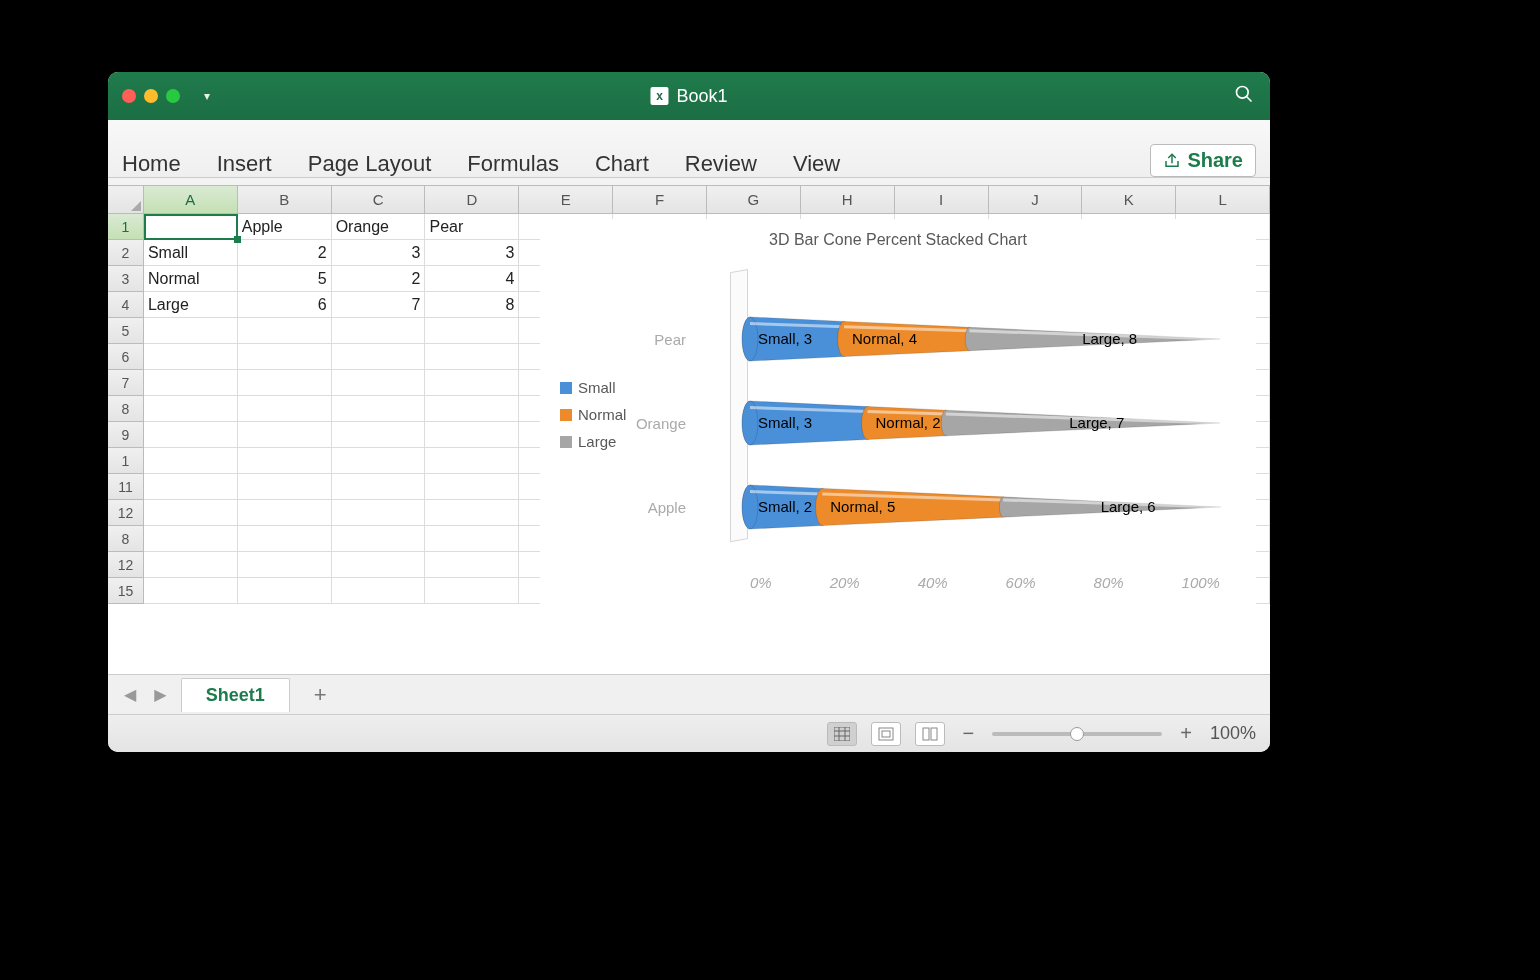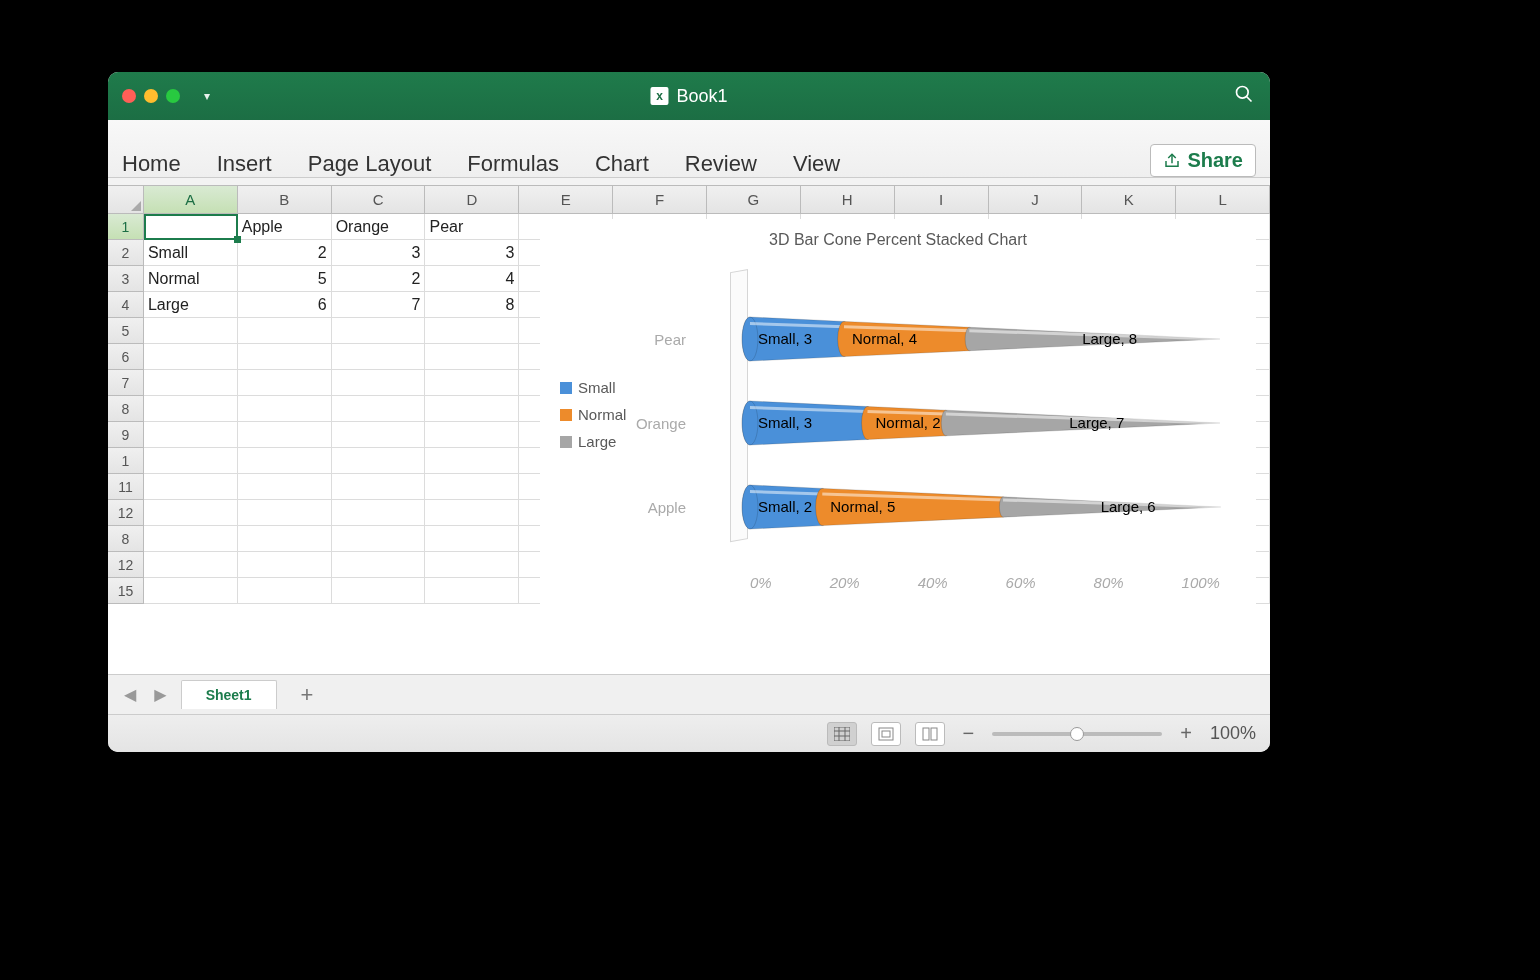--- a/index.html
+++ b/index.html
@@ -36,21 +36,21 @@
   .chart-title { text-align:center; font-size:16px; color:#595959; margin-top:12px; }
   .legend { position:absolute; left:20px; top:160px; font-size:15px; color:#595959; }
   .legend-item { display:flex; align-items:center; gap:6px; margin-bottom:10px; }
   .swatch { width:12px; height:12px; }
   .plot { position:absolute; left:170px; top:50px; width:530px; height:300px; }
   .back-wall { position:absolute; left:20px; top:0; width:18px; height:270px; border:1px solid #bbb; background:#fafafa; transform:skewY(-10deg); transform-origin:right; opacity:0.6; }
   .axis-cat { position:absolute; right:100%; font-size:15px; color:#aaa; transform:translateY(-50%); padding-right:24px; white-space:nowrap; }
   .x-ticks { position:absolute; left:40px; bottom:-22px; width:470px; display:flex; justify-content:space-between; font-size:15px; color:#aaa; font-style:italic; }
   .sheet-tabs { height:40px; background:#f0f0f0; border-top:1px solid #ccc; display:flex; align-items:center; padding:0 12px; gap:10px; }
   .nav-arrow { color:#999; font-size:16px; padding:0 4px; }
-  .tab-item { background:#fff; border:1px solid #ccc; border-bottom:none; padding:6px 24px; font-size:14px; color:#1c7c4c; font-weight:600; border-radius:2px 2px 0 0; }
+  .tab-item { background:#fff; border:1px solid #ccc; border-bottom:none; padding:6px 24px; font-size:18px; color:#1c7c4c; font-weight:600; border-radius:2px 2px 0 0; }
   .tab-add { color:#777; font-size:22px; padding:0 14px; }
   .statusbar { height:38px; background:linear-gradient(#eee,#e4e4e4); border-top:1px solid #ccc; display:flex; align-items:center; justify-content:flex-end; padding:0 14px; gap:14px; font-size:18px; color:#555; }
   .view-btn { width:30px; height:24px; border:1px solid #bbb; border-radius:3px; display:flex; align-items:center; justify-content:center; background:#fff; }
   .view-btn.active { background:#d0d0d0; }
   .zoom-track { width:170px; height:4px; background:#bbb; border-radius:2px; position:relative; }
   .zoom-thumb { position:absolute; left:50%; top:50%; transform:translate(-50%,-50%); width:14px; height:14px; background:#fff; border:1px solid #999; border-radius:50%; }
   .zoom-btn { font-size:20px; color:#666; padding:0 4px; }
 </style>
 </head>
 <body>

